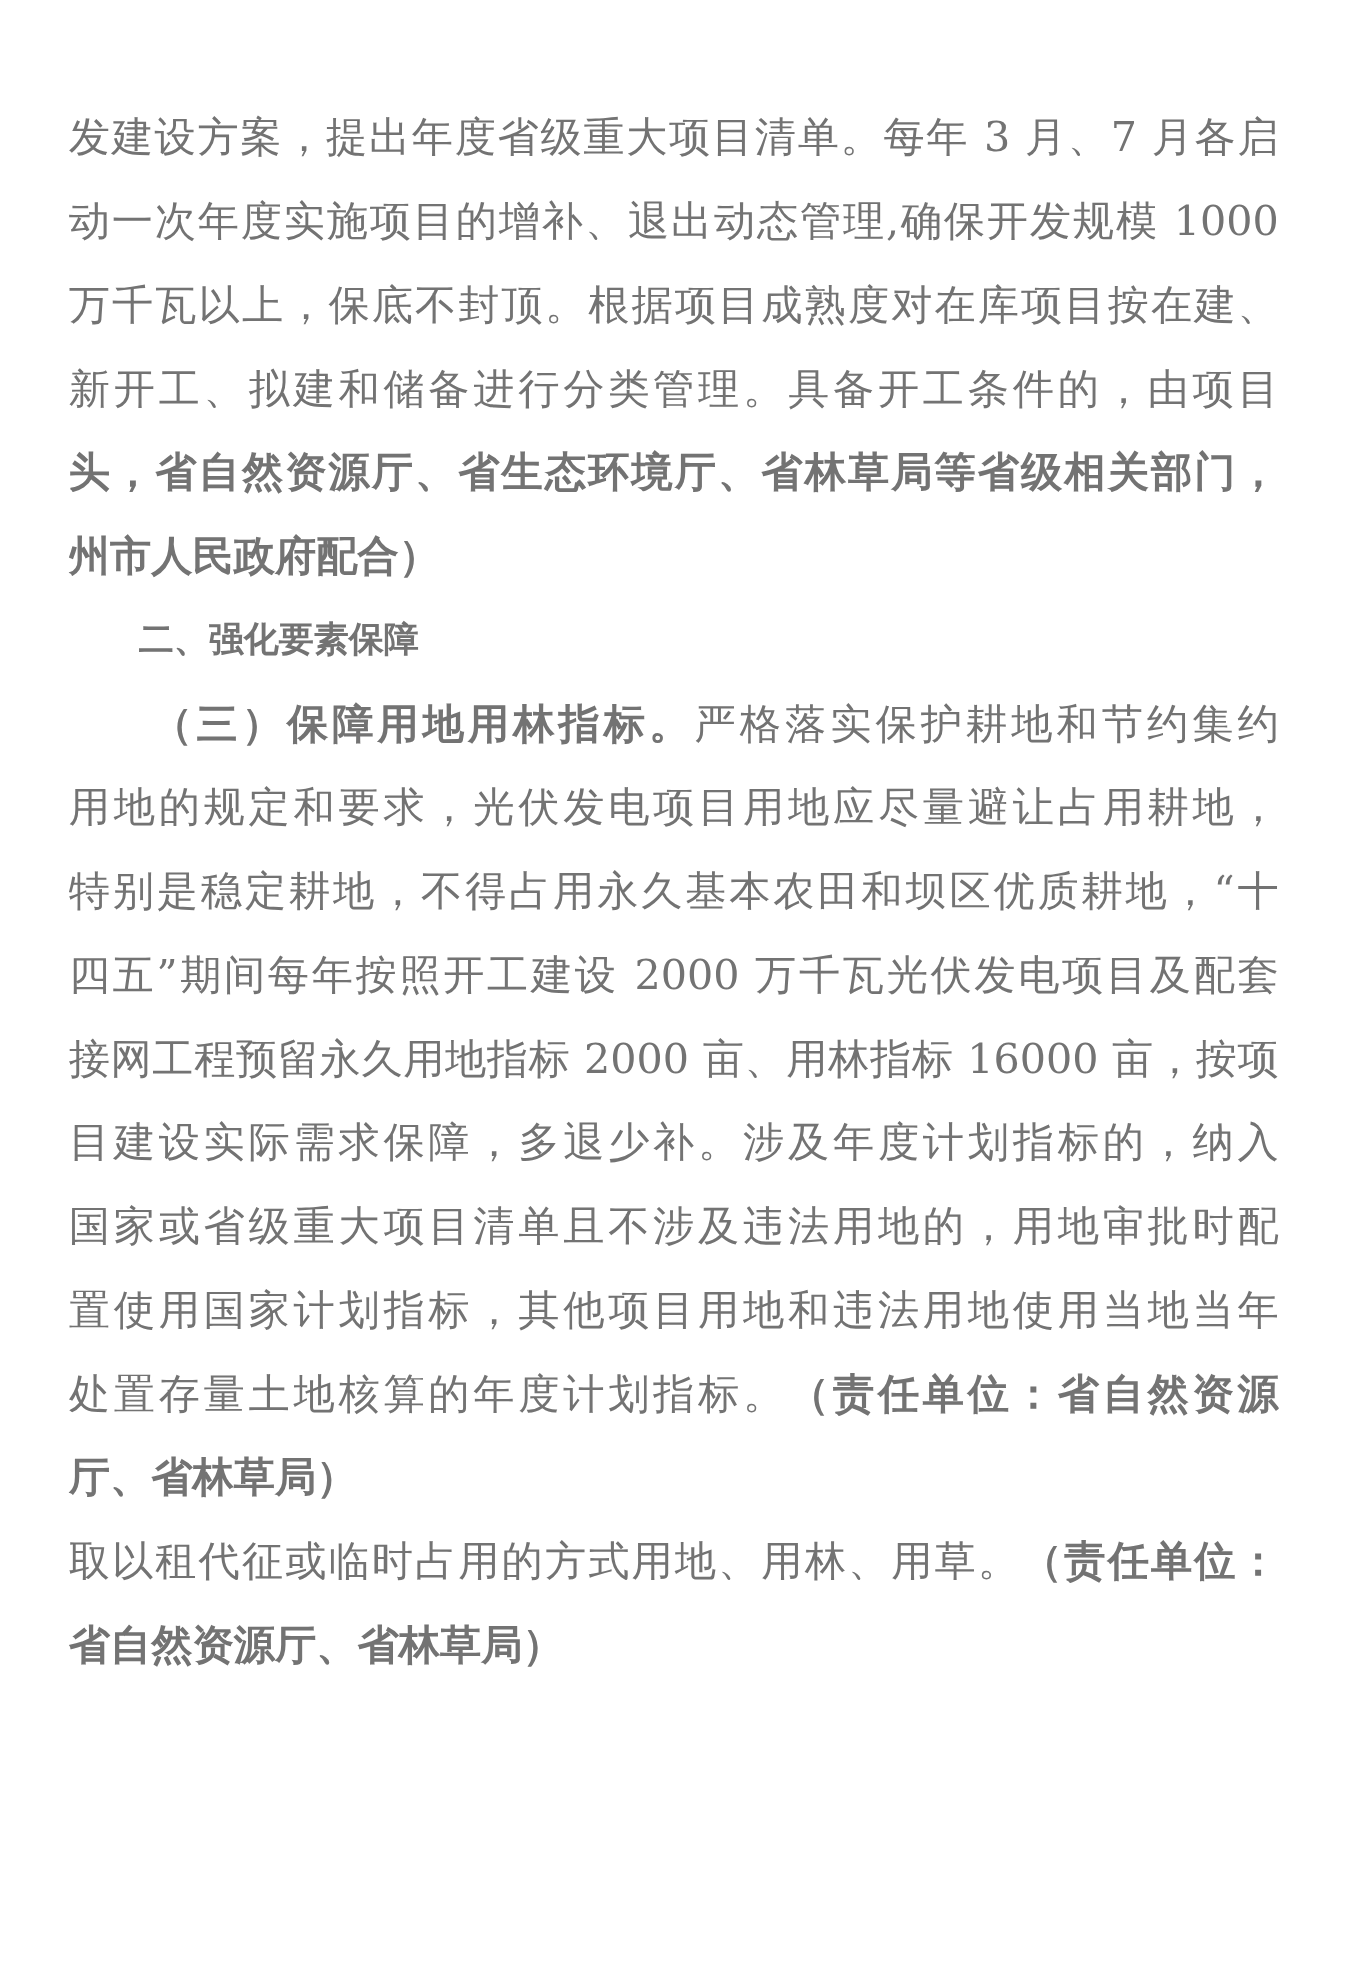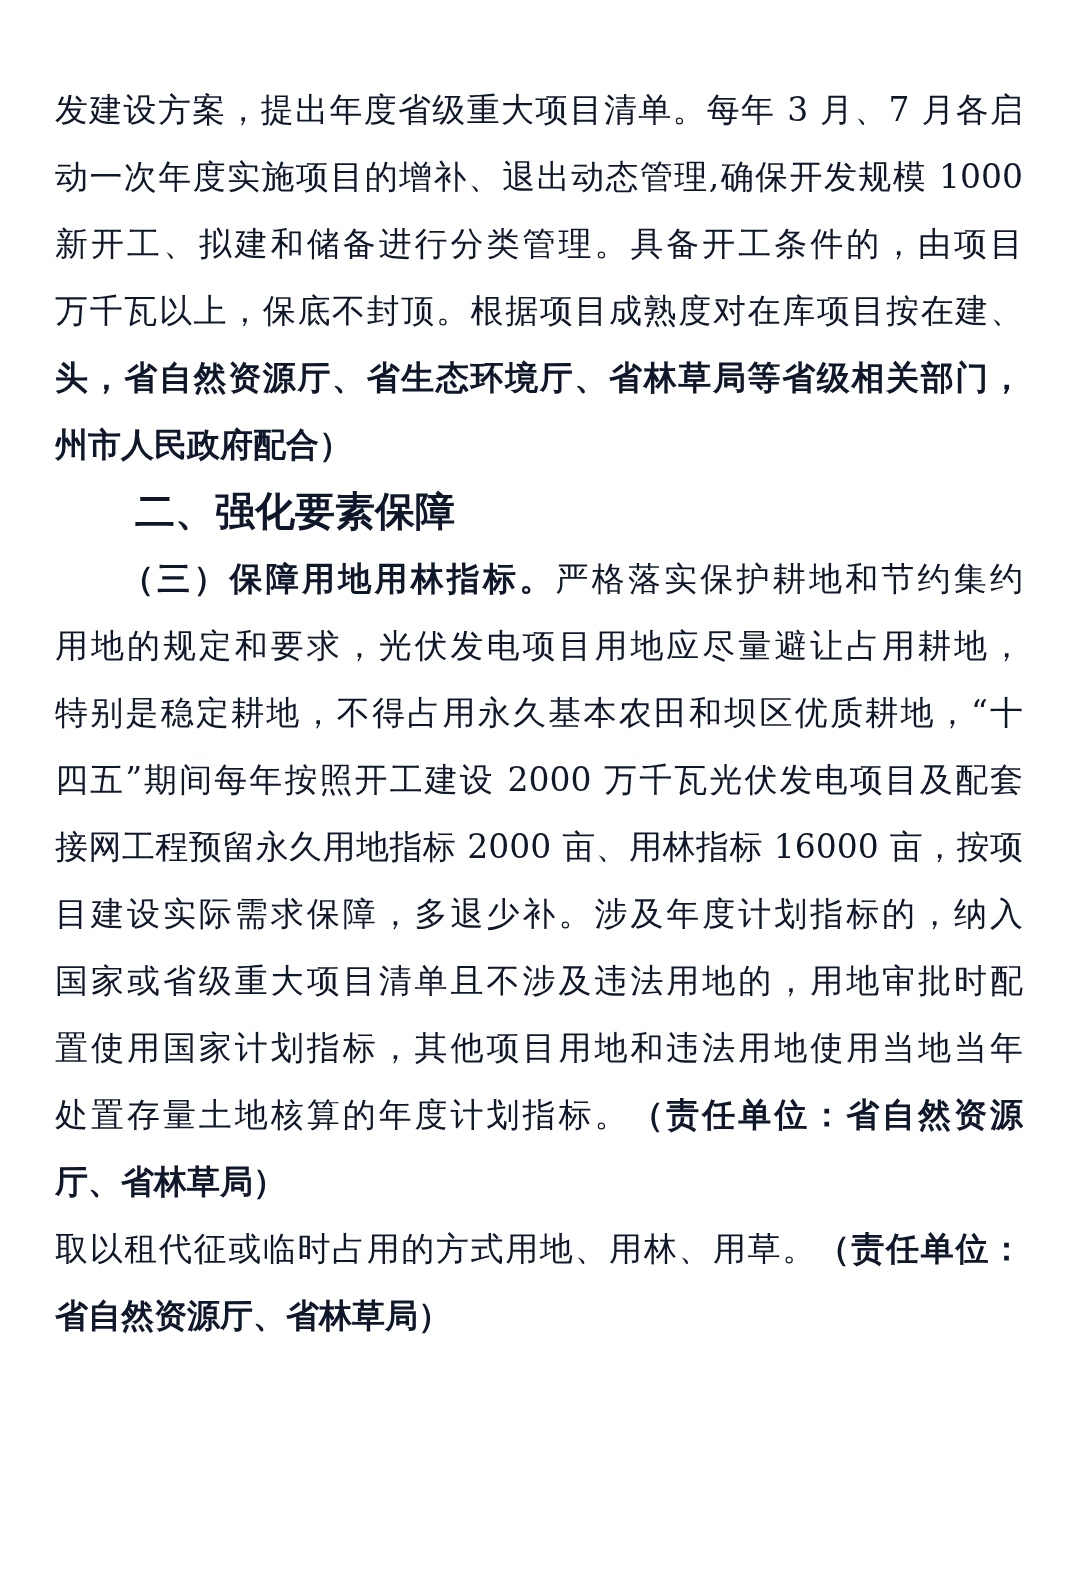--- a/index.html
+++ b/index.html
@@ -14,55 +14,55 @@
     box-sizing: border-box;
     padding: 76px 57px 0 55px;
     background: #ffffff;
     margin: 0 auto;
     overflow: hidden;
   }
   .line {
     height: 67px;
     line-height: 67px;
     font-size: 33px;
-    color: #0f172a;
+    color: #737373;
     font-family: "DejaVu Serif", serif;
     text-align: justify;
     text-align-last: justify;
     overflow: hidden;
     white-space: normal;
   }
   .line.last,
   .line.heading {
     text-align: center;
     text-align-last: left;
   }
   .line.indent,
   .line.heading {
     text-indent: 2em;
   }
   .line.heading {
     font-family: "DejaVu Sans", sans-serif;
     font-weight: 700;
-    font-size: 40px;
+    font-size: 28px;
   }
   .seg { }
   .seg.bold {
     font-weight: 700;
   }
 </style>
 </head>
 <body>
 
 <div class="page">
   <div>
       <div class="line"><span class="seg">发建设方案，提出年度省级重大项目清单。每年 3 月、7 月各启</span></div>
       <div class="line"><span class="seg">动一次年度实施项目的增补、退出动态管理,确保开发规模 1000</span></div>
+      <div class="line"><span class="seg">万千瓦以上，保底不封顶。根据项目成熟度对在库项目按在建、</span></div>
       <div class="line"><span class="seg">新开工、拟建和储备进行分类管理。具备开工条件的，由项目</span></div>
-      <div class="line"><span class="seg">万千瓦以上，保底不封顶。根据项目成熟度对在库项目按在建、</span></div>
       <div class="line"><span class="seg bold">头，省自然资源厅、省生态环境厅、省林草局等省级相关部门，</span></div>
       <div class="line last"><span class="seg bold">州市人民政府配合）</span></div>
       <div class="line heading"><span class="seg bold">二、强化要素保障</span></div>
       <div class="line indent"><span class="seg bold">（三）保障用地用林指标。</span><span class="seg">严格落实保护耕地和节约集约</span></div>
       <div class="line"><span class="seg">用地的规定和要求，光伏发电项目用地应尽量避让占用耕地，</span></div>
       <div class="line"><span class="seg">特别是稳定耕地，不得占用永久基本农田和坝区优质耕地，“十</span></div>
       <div class="line"><span class="seg">四五”期间每年按照开工建设 2000 万千瓦光伏发电项目及配套</span></div>
       <div class="line"><span class="seg">接网工程预留永久用地指标 2000 亩、用林指标 16000 亩，按项</span></div>
       <div class="line"><span class="seg">目建设实际需求保障，多退少补。涉及年度计划指标的，纳入</span></div>
       <div class="line"><span class="seg">国家或省级重大项目清单且不涉及违法用地的，用地审批时配</span></div>

